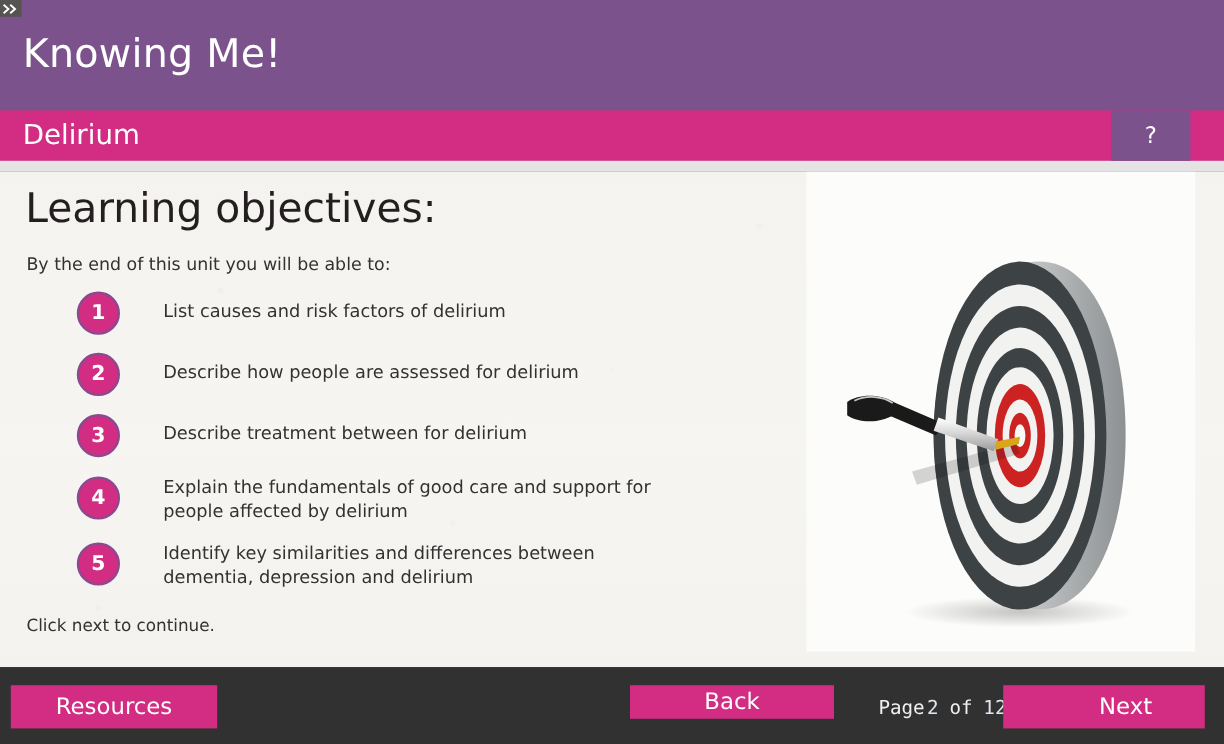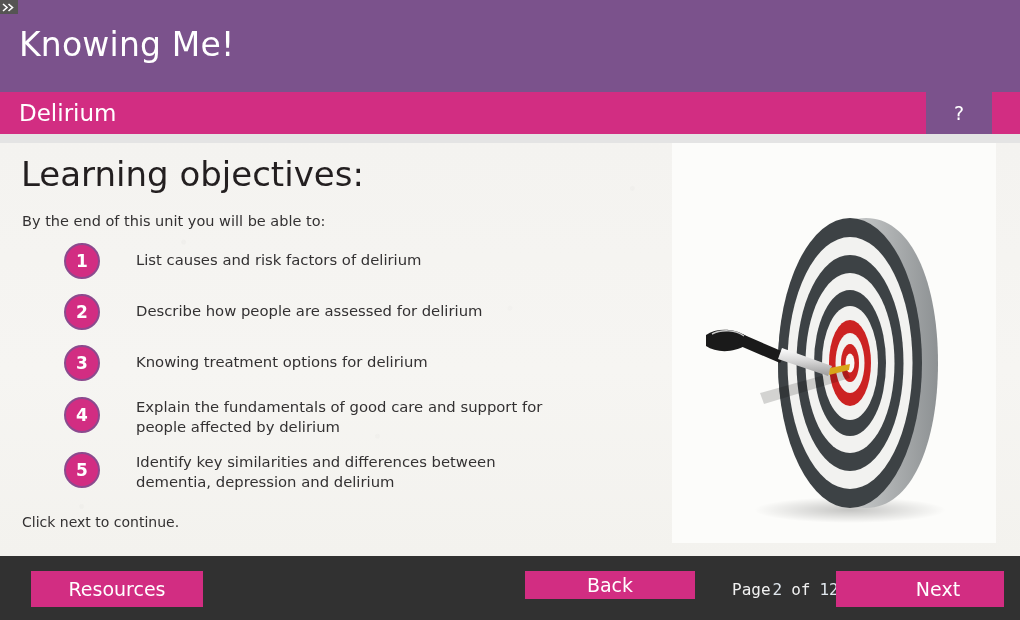--- a/index.html
+++ b/index.html
@@ -194,21 +194,21 @@
     color: #ffffff;
     display: flex;
     align-items: center;
     justify-content: center;
     font-size: 19px;
     cursor: pointer;
     border: none;
     font-family: inherit;
     line-height: 1;
   }
-  .btn-resources { left: 9px;   top: 571px; width: 172px; height: 36px; margin-left: 22px; }
+  .btn-resources { left: 9px;   top: 571px; width: 172px; height: 36px; }
   .btn-back      { left: 525px; top: 571px; width: 170px; height: 28px; }
   .btn-next      { left: 836px; top: 571px; width: 168px; height: 36px; padding-left: 42px; }
 
   .page-indicator {
     position: absolute;
     left: 700px; top: 578px;
     height: 22px;
     display: flex;
     align-items: center;
     color: #f0f0f0;
@@ -256,21 +256,21 @@
       <div class="objective" style="top:0px">
         <div class="obj-badge">1</div>
         <div class="obj-text">List causes and risk factors of delirium</div>
       </div>
       <div class="objective" style="top:51px">
         <div class="obj-badge">2</div>
         <div class="obj-text">Describe how people are assessed for delirium</div>
       </div>
       <div class="objective" style="top:102px">
         <div class="obj-badge">3</div>
-        <div class="obj-text">Knowing treatment options for delirium</div>
+        <div class="obj-text">Describe treatment between for delirium</div>
       </div>
       <div class="objective" style="top:154px">
         <div class="obj-badge">4</div>
         <div class="obj-text two-line">Explain the fundamentals of good care and support for
 people affected by delirium</div>
       </div>
       <div class="objective" style="top:209px">
         <div class="obj-badge">5</div>
         <div class="obj-text two-line">Identify key similarities and differences between
 dementia, depression and delirium</div>

